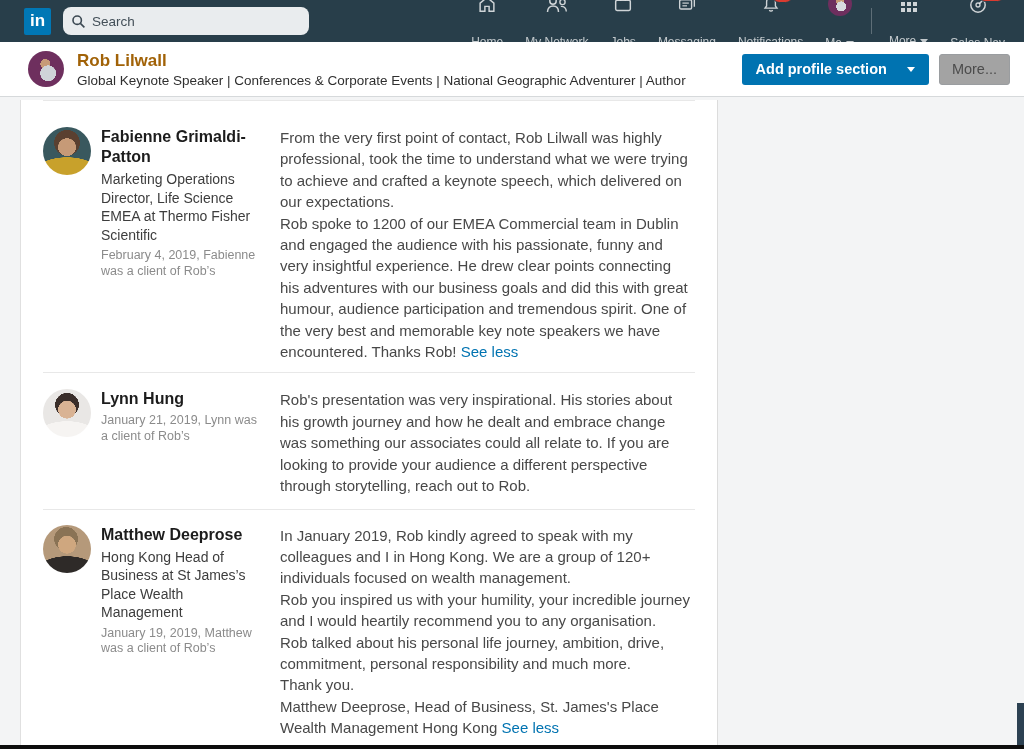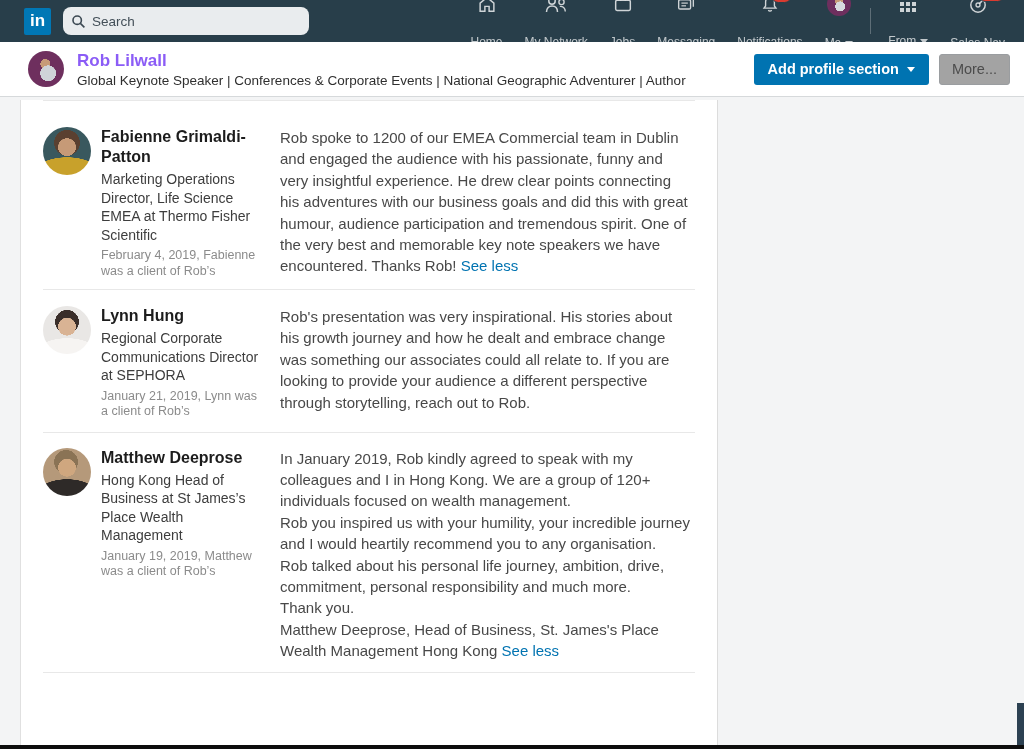--- a/index.html
+++ b/index.html
@@ -30,26 +30,26 @@
           background: radial-gradient(circle 5px at 55% 60%, #d8dade 98%, transparent 100%),
                       radial-gradient(circle 4px at 50% 38%, #c79b78 98%, transparent 100%), #6e2f5e; }
 
   
   .profile-header { height:55px; background:#fff; border-bottom:1px solid #d6d9db; display:flex;
           align-items:center; padding:0 14px 0 28px; }
   .ph-avatar { width:36px; height:36px; border-radius:50%; flex:none;
           background: radial-gradient(circle 8px at 56% 62%, #cfd3d8 98%, transparent 100%),
                       radial-gradient(circle 5px at 48% 36%, #c79b78 98%, transparent 100%), #6e2f5e; }
   .ph-text { margin-left:13px; }
-  .ph-name { font-size:17px; font-weight:bold; color:#8b5cf6; line-height:20px; }
+  .ph-name { font-size:17px; font-weight:bold; color:#a16207; line-height:20px; }
   .ph-headline { font-size:13.5px; color:#2f2f2f; margin-top:2px; }
   .ph-actions { margin-left:auto; display:flex; gap:10px; align-items:center; }
   .btn-primary { background:#0073b1; color:#fff; border:none; border-radius:3px; height:31px;
           padding:0 14px; font-size:14.5px; font-weight:bold; font-family:inherit; display:flex;
-          align-items:center; gap:8px; cursor:pointer; }
+          align-items:center; gap:20px; cursor:pointer; }
   .btn-primary .chev-down { border-top-color:#fff; }
   .btn-secondary { background:#a3a3a3; color:#4c4c4c; border:1px solid #9a9da0; border-radius:3px;
           height:31px; padding:0 12px; font-size:14.5px; font-family:inherit; cursor:pointer; }
 
   
   .page { height:652px; background:#f3f4f5; position:relative; overflow:hidden; }
   .card { margin-left:20px; width:698px; height:100%; background:#fff;
           border-left:1px solid #e0e0e0; border-right:1px solid #dcdcdc; padding:0 22px; }
   .card-top-divider { border-top:1px solid #e8e8e8; margin-top:3px; }
 
@@ -173,21 +173,21 @@
               <rect x="2" y="8" width="4" height="4"></rect>
               <rect x="8" y="8" width="4" height="4"></rect>
               <rect x="14" y="8" width="4" height="4"></rect>
               <rect x="2" y="14" width="4" height="4"></rect>
               <rect x="8" y="14" width="4" height="4"></rect>
               <rect x="14" y="14" width="4" height="4"></rect>
             </g>
           </svg>
       </span>
       <span class="nav-label">
-        <span>From</span>
+        <span>More</span>
         <span class="chev-down"></span>
       </span>
     </div>
 
     <div class="nav-item">
       <span class="nav-icon">
         <svg width="24" height="24" viewBox="0 0 24 24">
             <circle cx="12" cy="13" r="7.2" fill="none" stroke="rgba(255,255,255,0.78)" stroke-width="1.5"></circle>
             <circle cx="12" cy="13" r="2" fill="none" stroke="rgba(255,255,255,0.78)" stroke-width="1.3"></circle>
             <line x1="13.4" y1="11.6" x2="17" y2="8" stroke="rgba(255,255,255,0.78)" stroke-width="1.5"></line>
@@ -222,33 +222,33 @@
     <div class="rec-row first">
       <div class="rec-left">
         <div class="rec-avatar av-fabienne"></div>
         <div class="rec-meta">
           <div class="rec-name">Fabienne Grimaldi-Patton</div>
           <div class="rec-title">Marketing Operations Director, Life Science EMEA at Thermo Fisher Scientific</div>
           <div class="rec-date">February 4, 2019, Fabienne was a client of Rob’s</div>
         </div>
       </div>
       <div class="rec-body">
+        <div>From the very first point of contact, Rob Lilwall was highly professional, took the time to understand what we were trying to achieve and crafted a keynote speech, which delivered on our expectations.</div>
         <div>
           <span>Rob spoke to 1200 of our EMEA Commercial team in Dublin and engaged the audience with his passionate, funny and very insightful experience. He drew clear points connecting his adventures with our business goals and did this with great humour, audience participation and tremendous spirit. One of the very best and memorable key note speakers we have encountered. Thanks Rob!</span>
           <span class="see-less">See less</span>
         </div>
       </div>
     </div>
 
     <div class="rec-row">
       <div class="rec-left">
         <div class="rec-avatar av-lynn"></div>
         <div class="rec-meta">
           <div class="rec-name">Lynn Hung</div>
-          <div class="rec-title">Regional Corporate Communications Director at SEPHORA</div>
           <div class="rec-date">January 21, 2019, Lynn was a client of Rob’s</div>
         </div>
       </div>
       <div class="rec-body">
         <div>Rob's presentation was very inspirational. His stories about his growth journey and how he dealt and embrace change was something our associates could all relate to. If you are looking to provide your audience a different perspective through storytelling, reach out to Rob.</div>
       </div>
     </div>
 
     <div class="rec-row third">
       <div class="rec-left">

